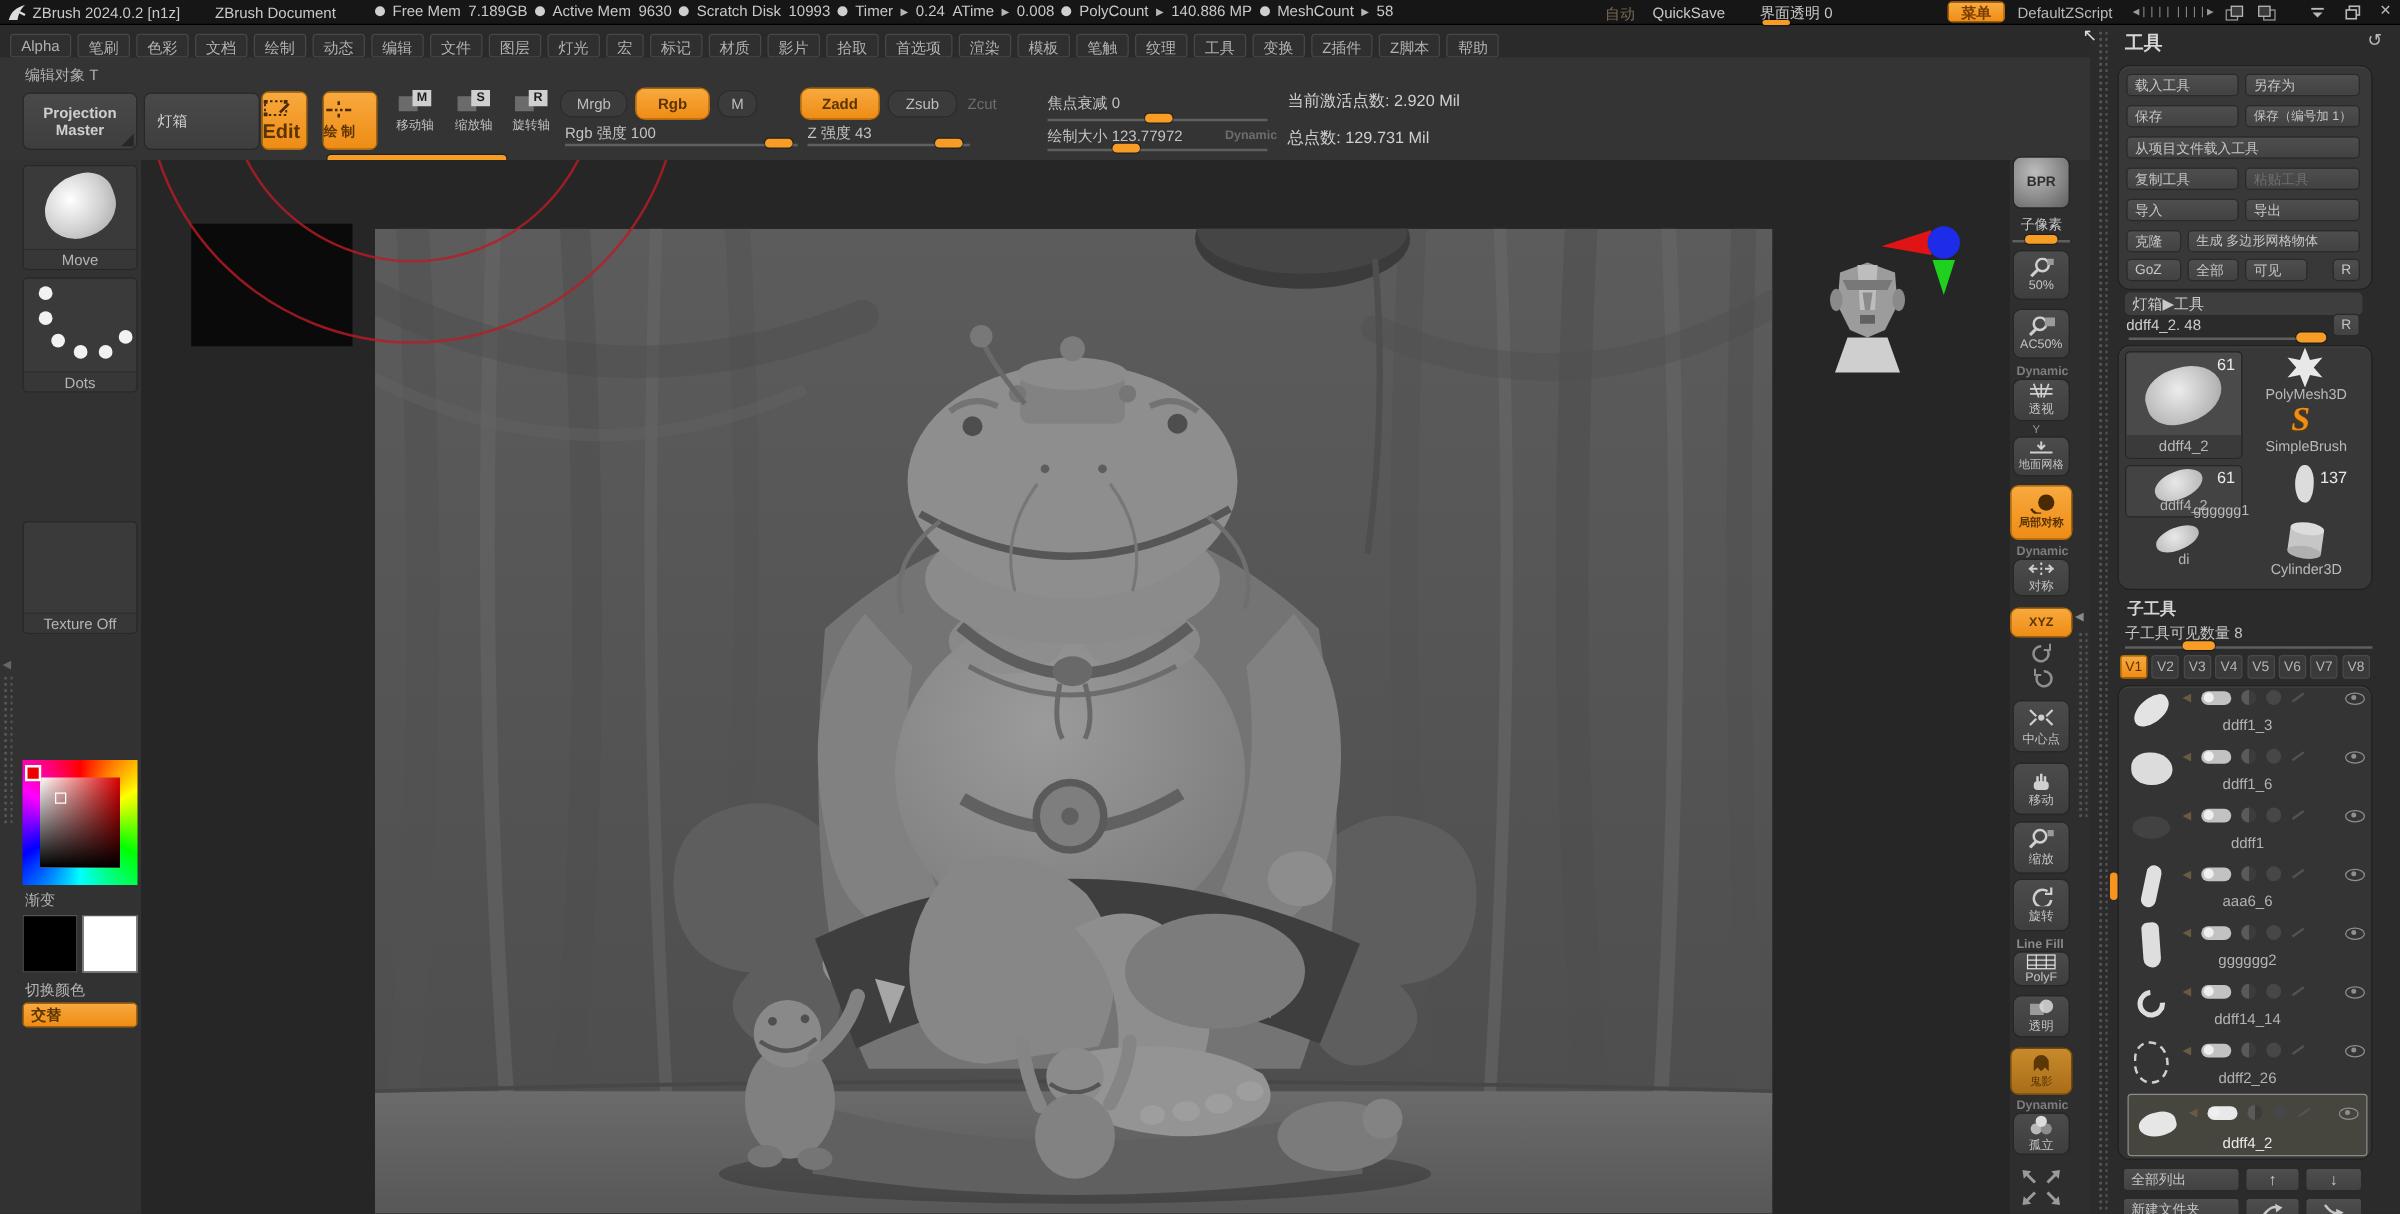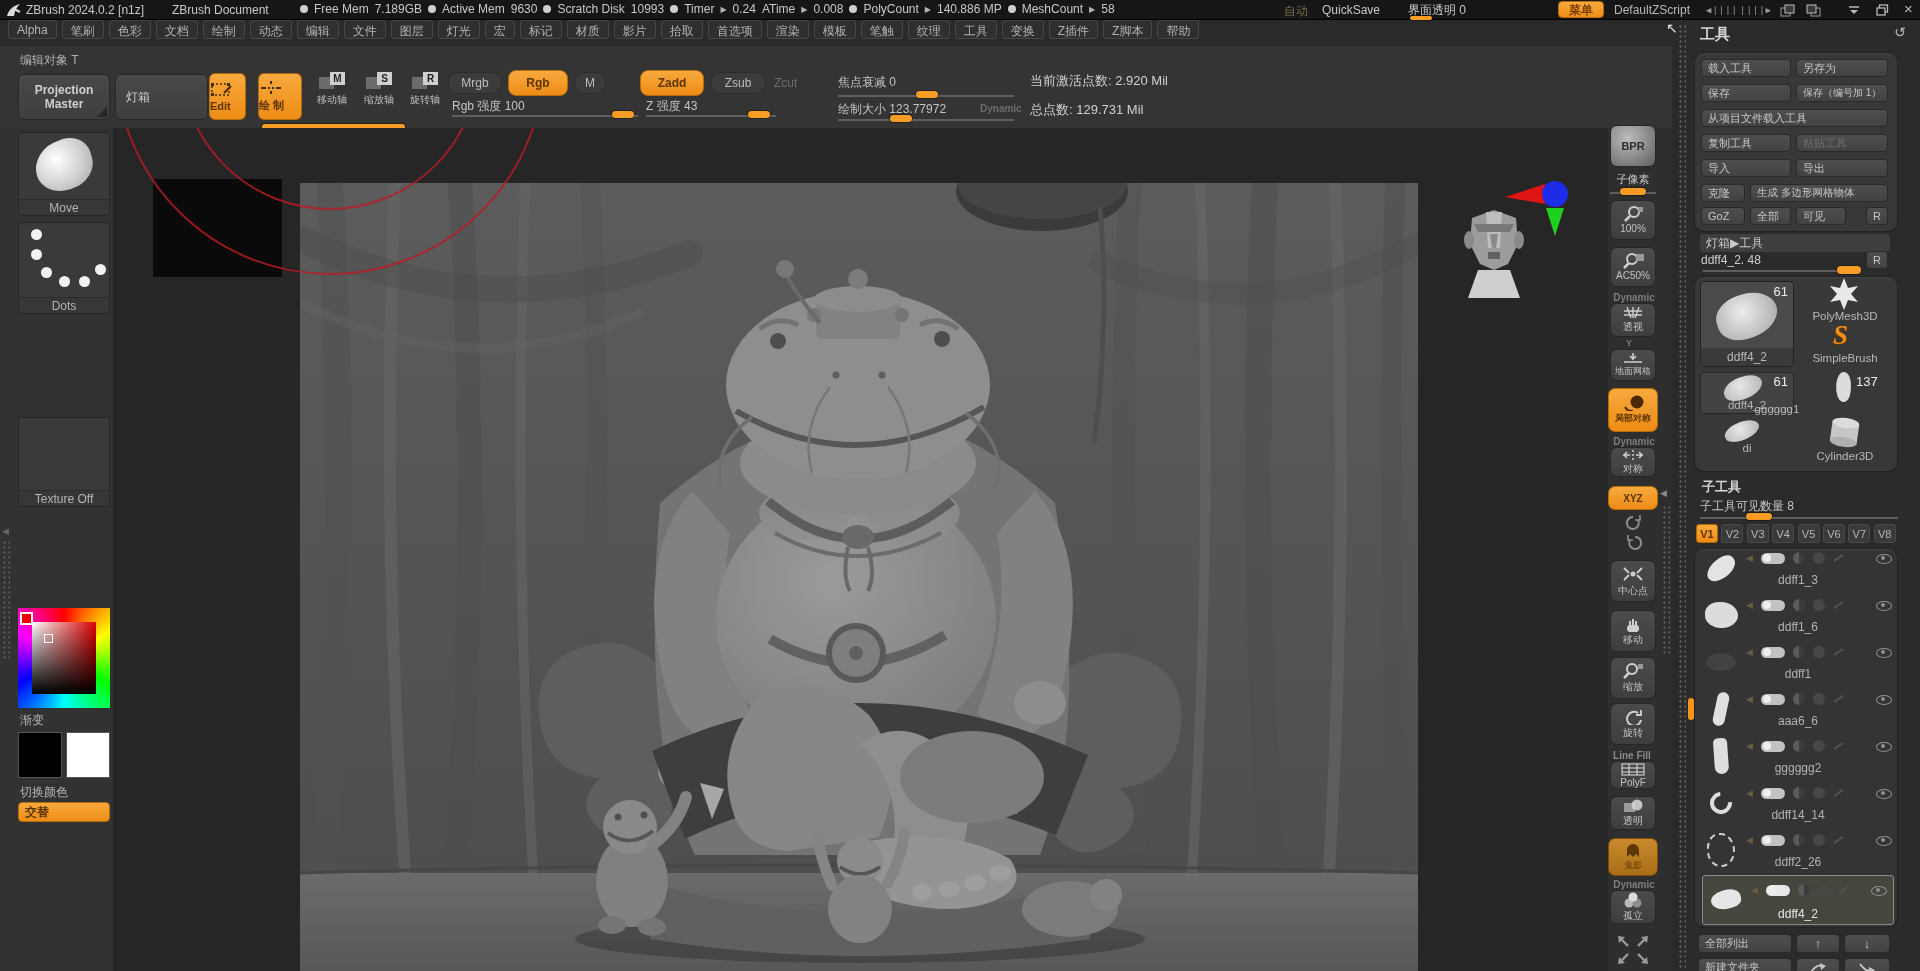--- a/index.html
+++ b/index.html
@@ -10,21 +10,21 @@
 #titlebar{left:0;top:0;width:1920px;height:20px;background:#161616;border-bottom:1px solid #000;z-index:50}
 .tstat{display:flex;align-items:center;gap:6px;height:18px}
 .dot{width:8px;height:8px;border-radius:50%;background:#cfcfcf;display:inline-block}
 .arr{font-size:8px;color:#b5b5b5}
 .tb{color:#c9c9c9;font-size:12px;white-space:nowrap}
 .menu-badge{background:linear-gradient(#f9ab40,#ef8d15);border:1px solid #b5690a;border-radius:4px;
  color:#7a3c00;font-weight:bold;padding:0 10px;height:17px;line-height:16px}
 .winbtn{color:#b9b9b9;font-size:13px;line-height:14px}
 .grip{color:#9a9a9a;font-size:9px;letter-spacing:1px;font-family:"Liberation Mono","DejaVu Sans Mono",monospace}
 
-#menubar{left:0;top:20px;width:1672px;height:26px;background:#2a2a2a;display:flex;align-items:flex-start;gap:5px;padding-left:8px}
+#menubar{left:0;top:20px;width:1672px;height:26px;background:#2a2a2a;display:flex;align-items:flex-end;gap:5px;padding-left:8px}
 .mi{height:19px;padding:2px 8px;border:1px solid #474747;border-radius:3px;background:#2f2f2f;color:#b2b2b2;font-weight:normal;font-size:12px;white-space:nowrap}
 
 #shelf{left:0;top:46px;width:1672px;height:82px;background:#343434}
 .btn{background:linear-gradient(#494949,#3e3e3e);border:1px solid #282828;border-radius:6px;color:#cfcfcf;
  display:flex;flex-direction:column;align-items:flex-start;justify-content:center;font-size:12px}
 .orange{background:linear-gradient(#f8a93e,#ee8c15)!important;border:1px solid #b36c08!important;color:#5c3400!important;font-weight:bold}
 .pill{border-radius:10px;background:#3b3b3b;border:1px solid #2b2b2b;color:#bdbdbd;display:flex;align-items:center;justify-content:center;font-size:12px}
 .sl{height:2px;background:#5f5f5f}
 .knob{background:#f79d26;border-radius:4px;box-shadow:0 0 0 1px rgba(0,0,0,.35)}
 .axg{display:flex;flex-direction:column;align-items:center;gap:2px;width:42px}
@@ -54,21 +54,21 @@
 .rlbl{position:absolute;width:60px;text-align:center;font-size:10px;color:#7d7d7d;font-weight:bold}
 
 #rpanel{left:1672px;top:20px;width:248px;height:951px;background:#2b2b2b}
 .grp{position:absolute;border:1px solid #212121;background:#383838;border-radius:10px;box-shadow:inset 0 1px 0 #454545}
 .pb{position:absolute;background:linear-gradient(#4e4e4e,#424242);border:1px solid #2a2a2a;border-radius:4px;
  color:#c6c6c6;font-size:11px;display:flex;align-items:center;padding:0 6px;white-space:nowrap;overflow:hidden}
 .pb.c{justify-content:center;padding:0}
 .pb.dim{color:#6f6f6f}
 .vtab{width:22px;height:19px;border:1px solid #4a4a4a;border-radius:3px;background:#3a3a3a;color:#b5b5b5;
  font-size:11px;display:flex;align-items:center;justify-content:center}
-.vtab.on{background:linear-gradient(#f8a93e,#ee8c15);color:#5c3200;border-color:#b06a00;font-weight:bold}
+.vtab.on{background:linear-gradient(#f8a93e,#ee8c15);color:#5c3200;border-color:#b06a00;font-weight:normal}
 .thname{position:absolute;text-align:center;font-size:11.5px;color:#b9b9b9}
 
 .strow{position:absolute;left:1698px;width:200px;height:47px}
 .strow.sel{background:#46463e;border:1px solid #8a8a8a;border-radius:3px;left:1702px;width:192px}
 .sthumb{position:absolute;left:4px;top:3px;width:38px;height:40px;display:flex;align-items:center;justify-content:center}
 .icrow{position:absolute;left:48px;top:7px;width:118px;display:flex;align-items:center;gap:8px}
 .stname{position:absolute;left:0;right:0;top:28px;text-align:center;font-size:12px;color:#b3b3b3}
 .strow.sel .stname{color:#e8e8e8}
 .barw{color:#6b5a42;font-size:9px}
 .pp{width:24px;height:11px;border-radius:6px;background:#c2c2c2;position:relative}
@@ -194,21 +194,21 @@
     <span>灯箱</span>
   </div>
   <div class="ab btn orange" style="left:209px;top:27px;width:37px;height:47px;gap:3px">
     <svg width="24" height="15">
         <rect x="2" y="2" width="17" height="11" fill="none" stroke="#4a2a00" stroke-width="1.5" stroke-dasharray="2 2"></rect>
         <rect x="1" y="1" width="3" height="3" fill="#4a2a00"></rect>
         <rect x="17" y="1" width="3" height="3" fill="#4a2a00"></rect>
         <rect x="1" y="11" width="3" height="3" fill="#4a2a00"></rect>
         <path d="M14 11 L21 4" stroke="#4a2a00" stroke-width="2"></path>
       </svg>
-    <span style="font-size:11px">Edit</span>
+    <span style="font-size:16px">Edit</span>
   </div>
   <div class="ab btn orange" style="left:258px;top:27px;width:44px;height:47px;gap:3px">
     <svg width="24" height="15">
         <path d="M2 8 h5 M9 8 h2 M13 8 h2 M17 8 h5 M12 1 v3 M12 11 v3" stroke="#4a2a00" stroke-width="2"></path>
       </svg>
     <span style="font-size:11px">绘 制</span>
   </div>
   <div class="ab axg" style="left:311px;top:26px">
     <span class="axic">
         <i></i>
@@ -435,21 +435,21 @@
 </div>
 <span class="ab" style="left:1606px;top:172px;width:54px;text-align:center;color:#c9c9c9;font-size:11px">子像素</span>
 <div class="ab sl" style="left:1610px;top:192px;width:46px"></div>
 <div class="ab knob" style="left:1620px;top:188px;width:26px;height:7px"></div>
 <div class="rtile" style="top:200px;height:40px">
   <svg width="22" height="16">
       <circle cx="12" cy="6" r="5" fill="none" stroke="#cfcfcf" stroke-width="2"></circle>
       <line x1="3" y1="15" x2="8" y2="10" stroke="#cfcfcf" stroke-width="2.5"></line>
       <rect x="16" y="1" width="5" height="5" fill="#9a9a9a"></rect>
     </svg>
-  <span>100%</span>
+  <span>50%</span>
 </div>
 <div class="rtile" style="top:247px;height:40px">
   <svg width="22" height="16">
       <circle cx="10" cy="6" r="5" fill="none" stroke="#cfcfcf" stroke-width="2"></circle>
       <line x1="2" y1="15" x2="7" y2="10" stroke="#cfcfcf" stroke-width="2.5"></line>
       <rect x="14" y="1" width="8" height="7" fill="#9a9a9a"></rect>
     </svg>
   <span>AC50%</span>
 </div>
 <span class="rlbl" style="left:1604px;top:292px">Dynamic</span>

